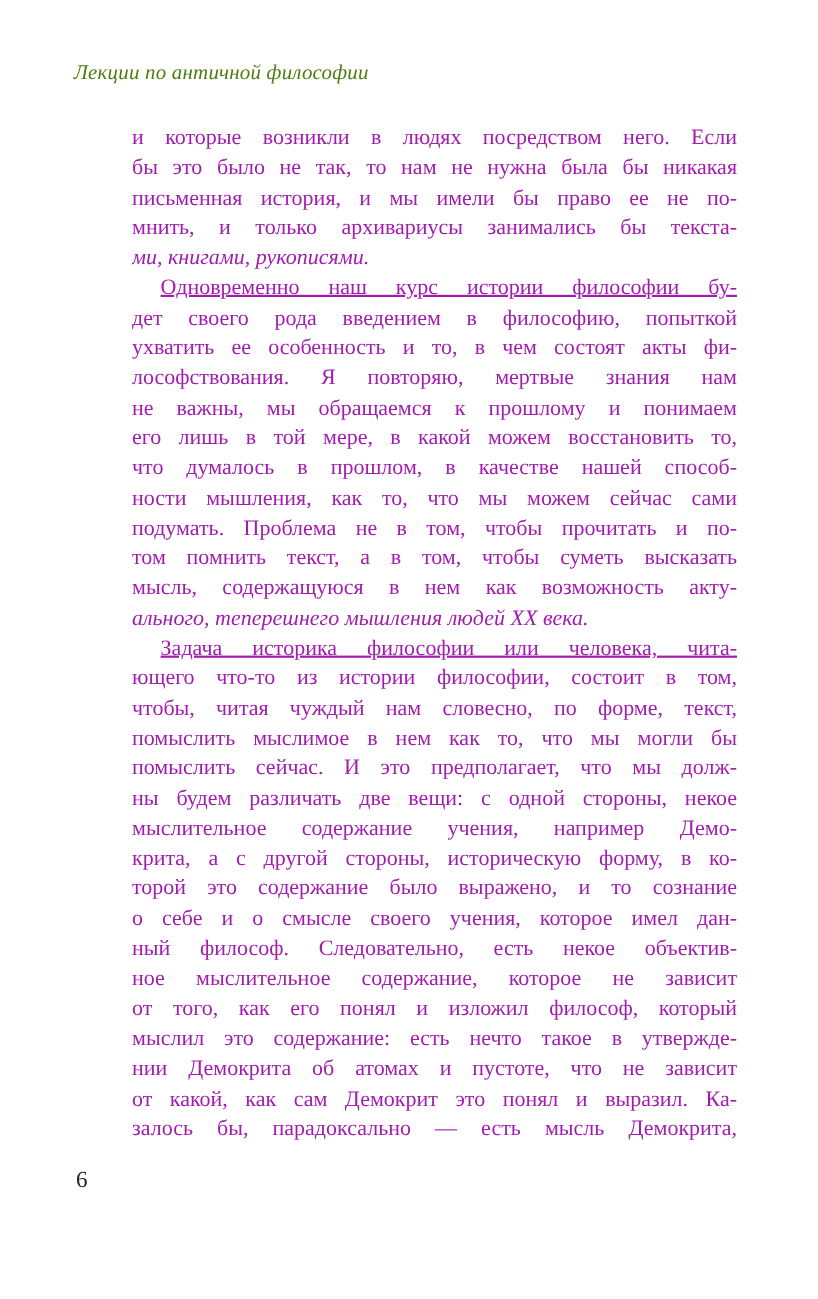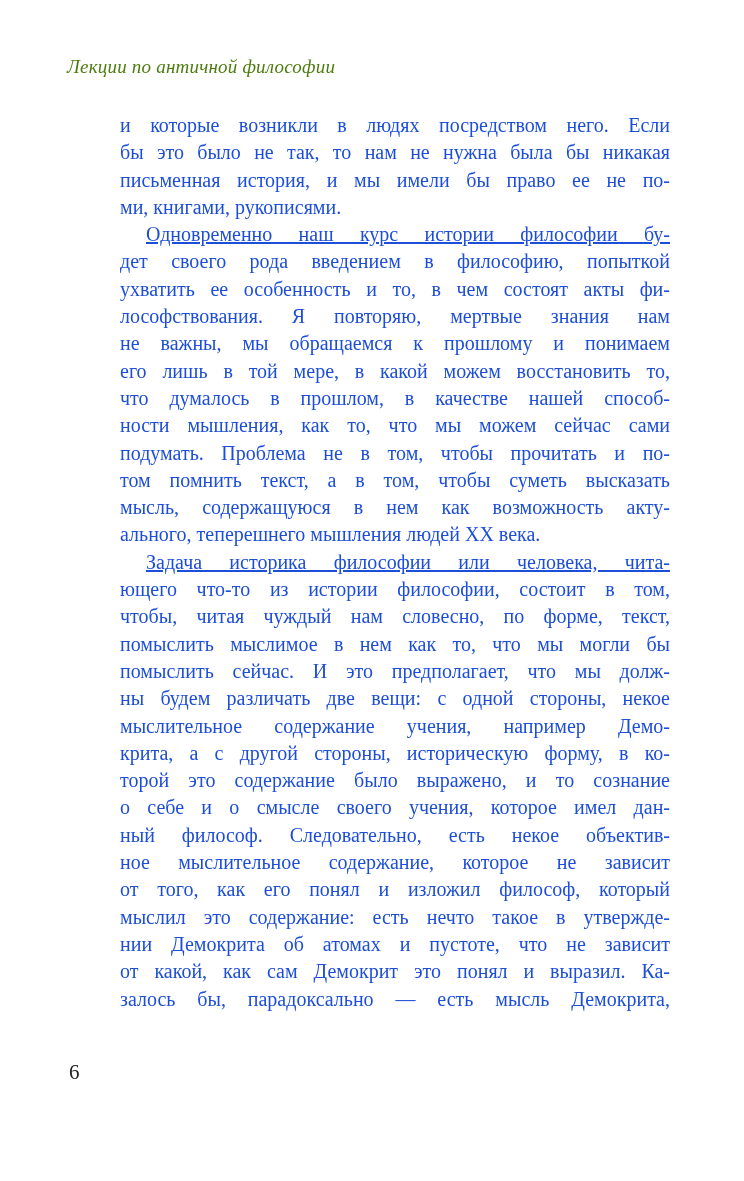--- a/index.html
+++ b/index.html
@@ -36,48 +36,50 @@
     margin: 0;
     padding: 0;
   }
   .line {
     font-size: 20px;
     height: 27.3px;
     line-height: 27.3px;
     text-align: justify;
     text-align-last: justify;
     overflow: hidden;
-    color: #1d4ed8;
+    color: #a21caf;
   }
   .line.indent {
     padding-left: 26px;
     text-decoration: underline;
   }
   .line.last {
     text-align-last: left;
+    font-style: italic;
   }
   .page-number {
     position: absolute;
     left: 69px;
     top: 1060px;
     font-size: 21px;
     color: #222222;
   }
 </style>
 </head>
 <body>
 
 <div class="page">
   <div class="running-header">Лекции по античной философии</div>
 
   <div class="body-text">
       <div class="paragraph">
         <div class="line">и которые возникли в людях посредством него. Если</div>
         <div class="line">бы это было не так, то нам не нужна была бы никакая</div>
         <div class="line">письменная история, и мы имели бы право ее не по-</div>
+        <div class="line">мнить, и только архивариусы занимались бы текста-</div>
         <div class="line last">ми, книгами, рукописями.</div>
       </div>
       <div class="paragraph">
         <div class="line indent">Одновременно наш курс истории философии бу-</div>
         <div class="line">дет своего рода введением в философию, попыткой</div>
         <div class="line">ухватить ее особенность и то, в чем состоят акты фи-</div>
         <div class="line">лософствования. Я повторяю, мертвые знания нам</div>
         <div class="line">не важны, мы обращаемся к прошлому и понимаем</div>
         <div class="line">его лишь в той мере, в какой можем восстановить то,</div>
         <div class="line">что думалось в прошлом, в качестве нашей способ-</div>

